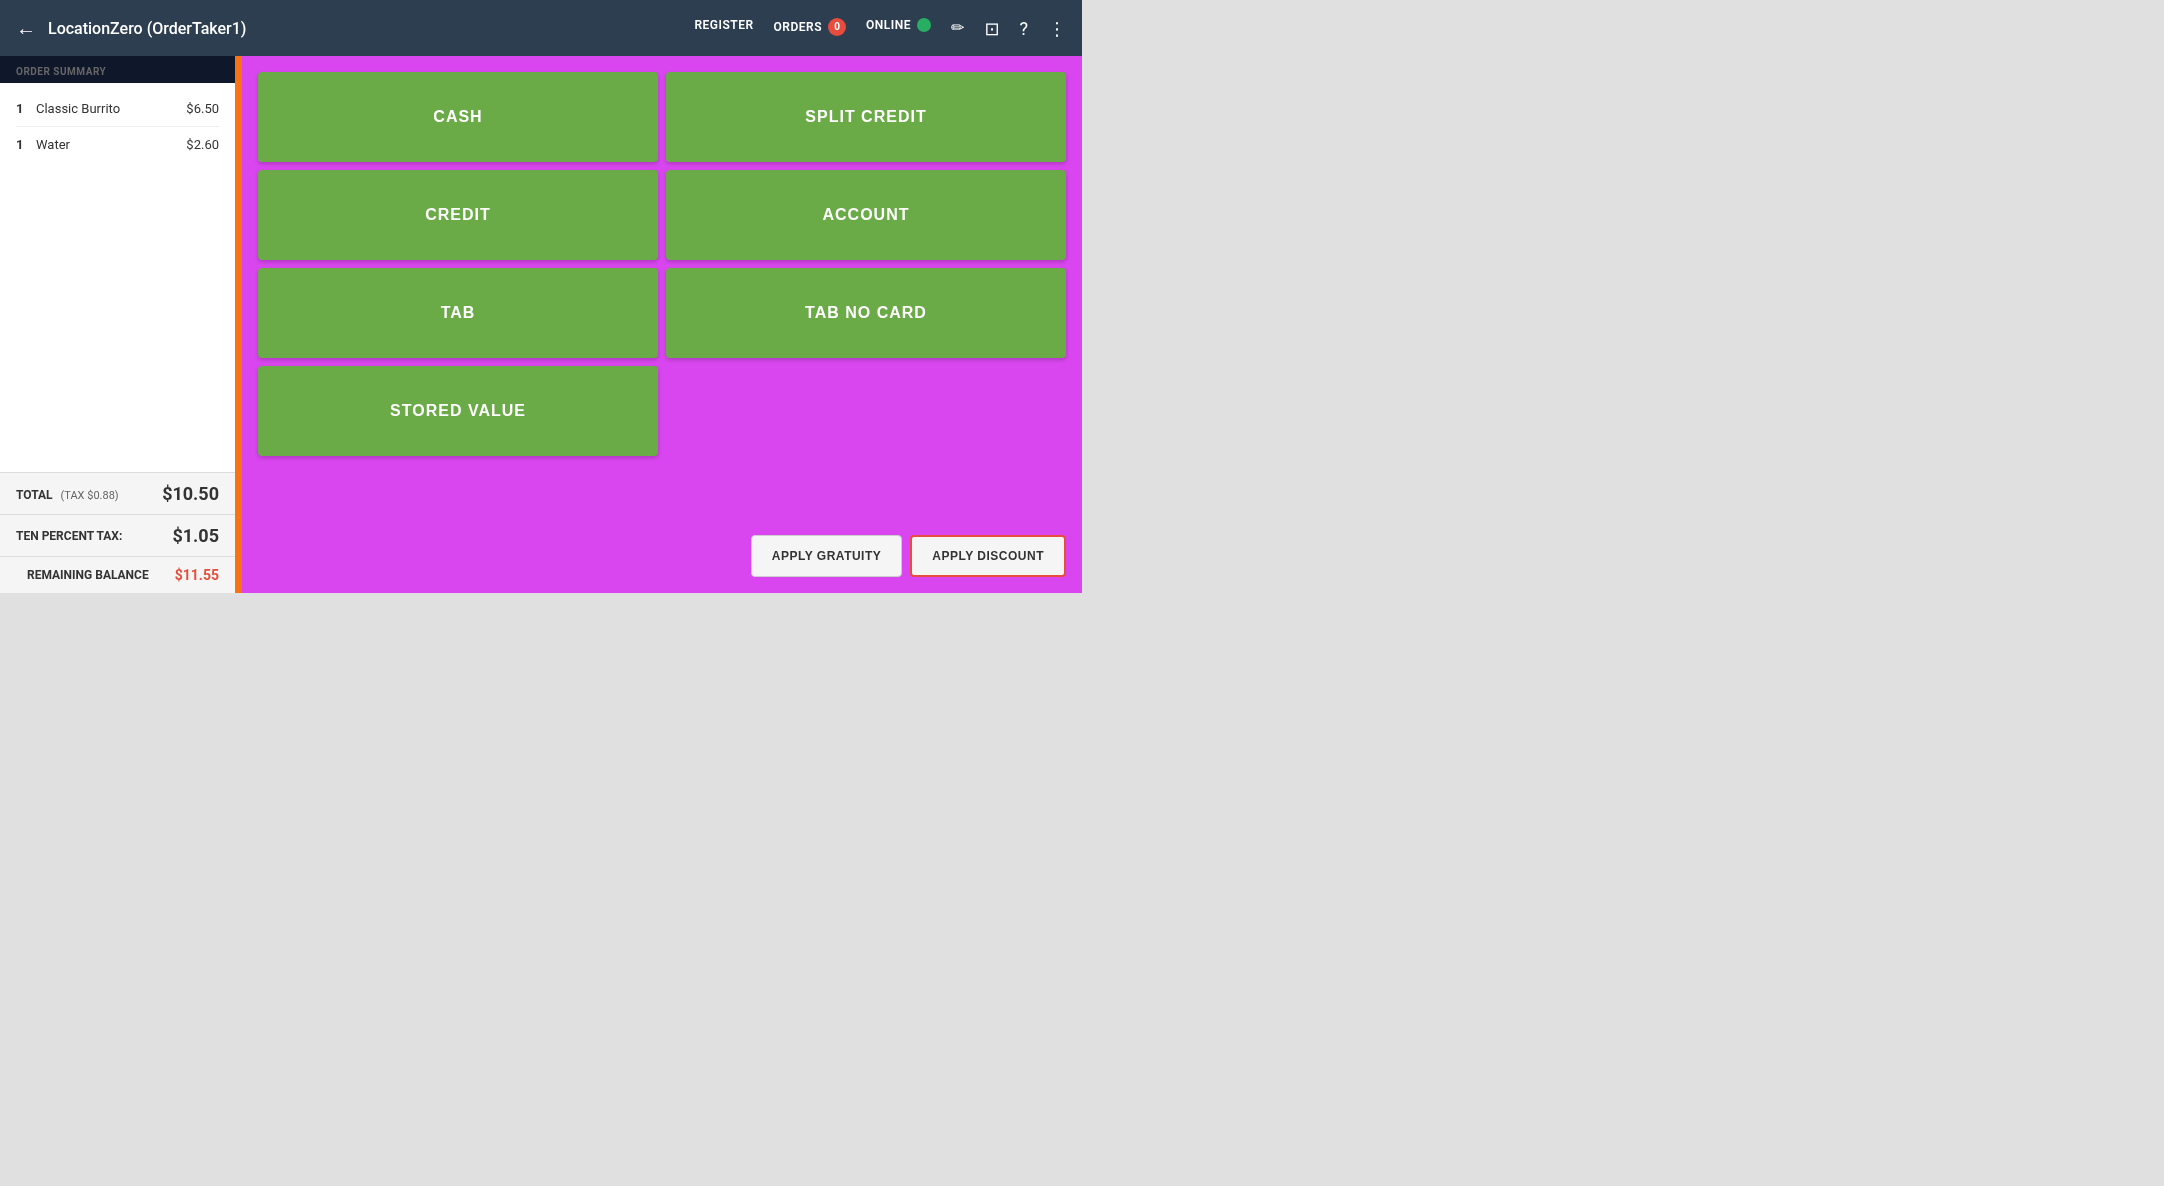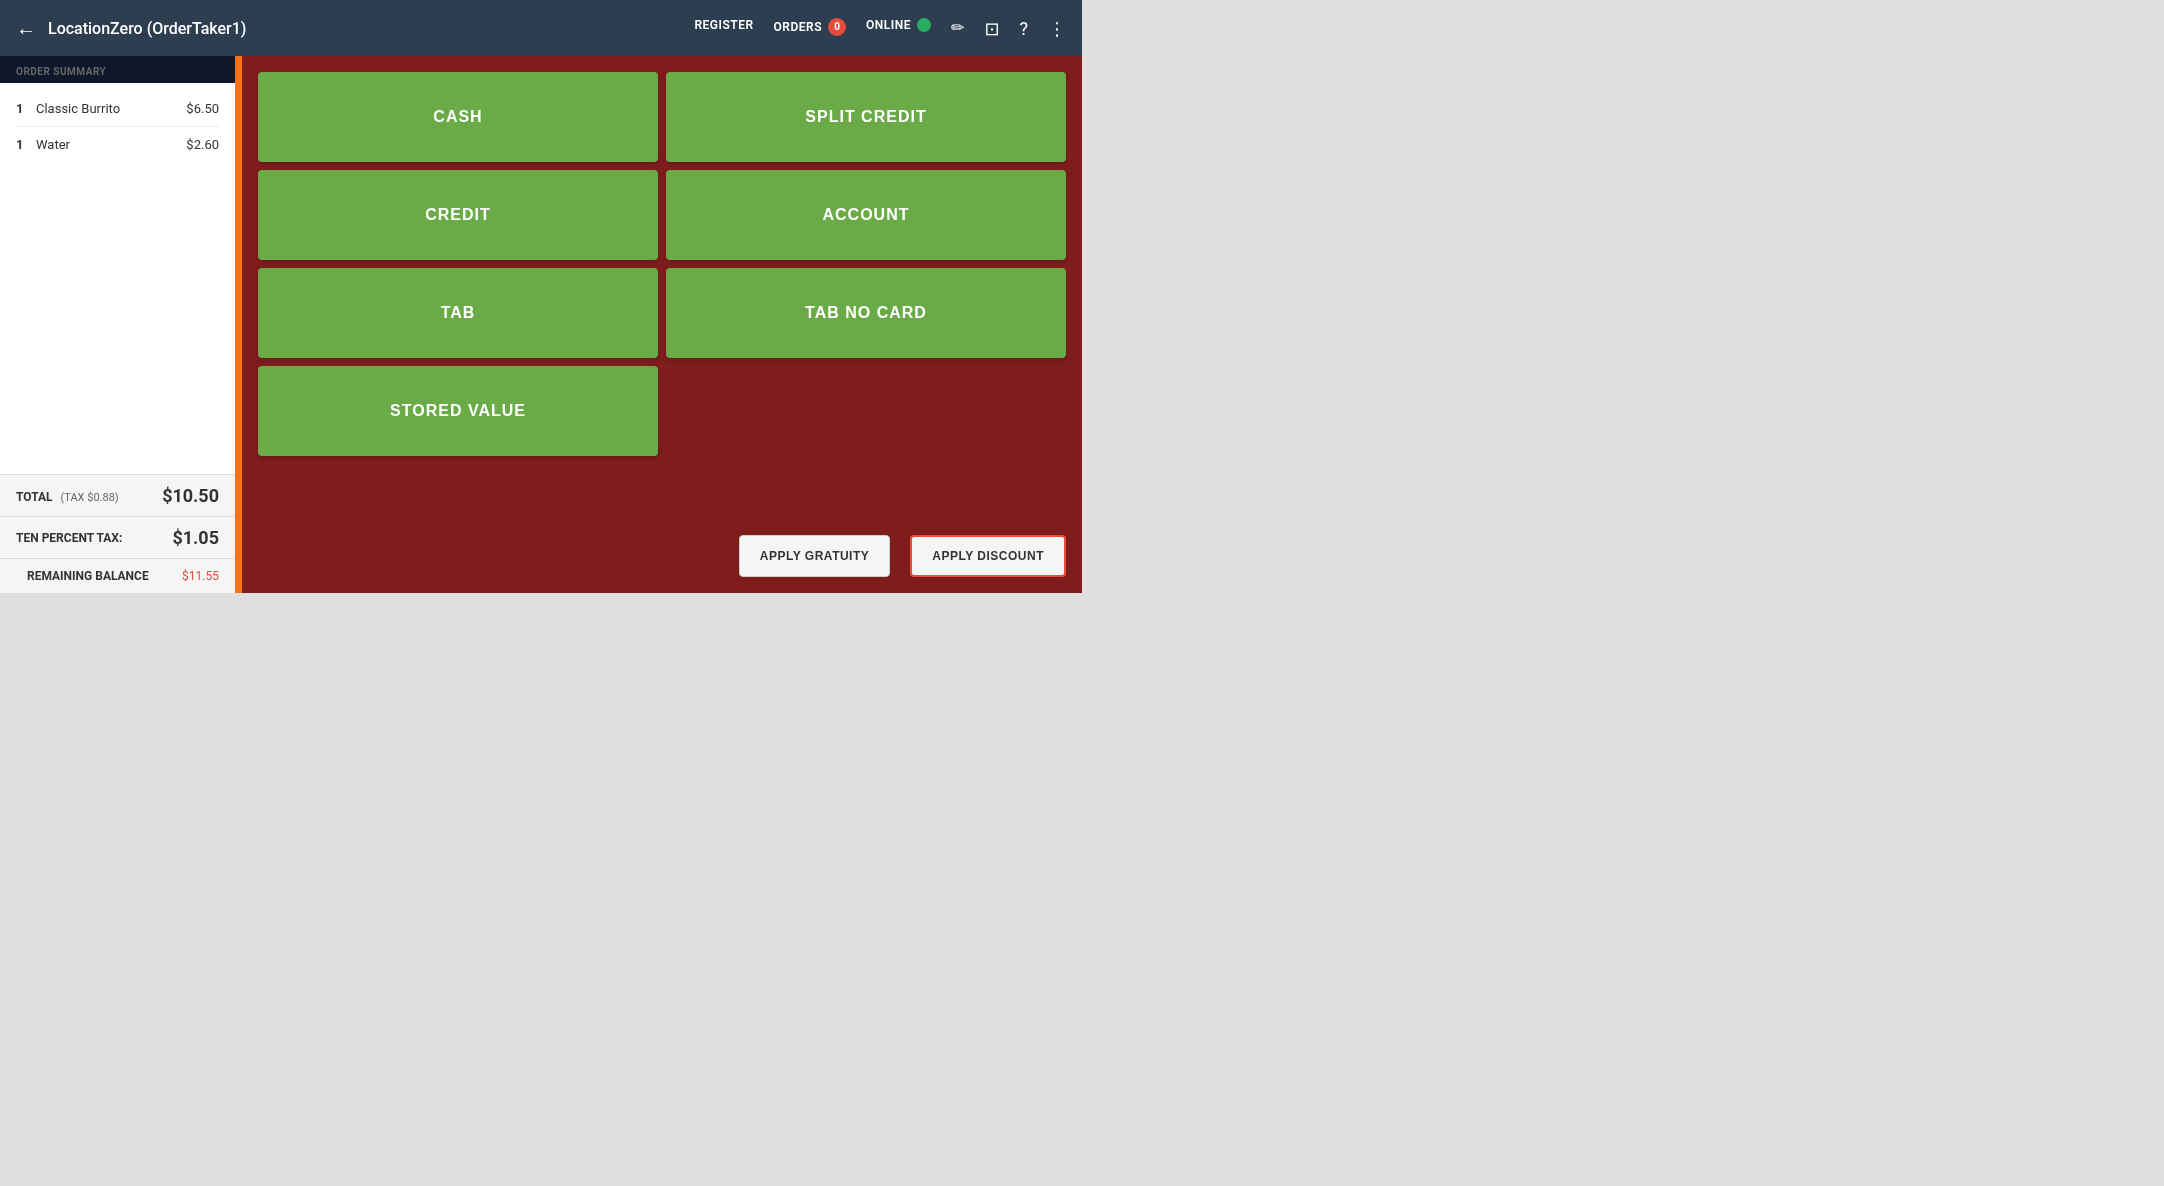--- a/index.html
+++ b/index.html
@@ -171,28 +171,28 @@
       color: #666;
       margin-left: 4px;
     }
     .total-amount {
       font-size: 18px;
       font-weight: 700;
       color: #333;
     }
     .balance-amount {
       color: #e74c3c;
-      font-size: 12px;
-      font-weight: 400;
+      font-size: 14px;
+      font-weight: 700;
     }
 
     
     .payment-panel {
       flex: 1;
-      background: #7f1d1d;
+      background: #d946ef;
       padding: 16px;
       display: flex;
       flex-direction: column;
       gap: 0;
     }
     .payment-buttons-grid {
       flex: 1;
       display: grid;
       grid-template-columns: 1fr 1fr;
       grid-template-rows: auto auto auto auto;
@@ -217,21 +217,21 @@
       text-transform: uppercase;
     }
     .payment-btn.stored-value {
       grid-column: 1 / 2;
     }
 
     
     .payment-bottom {
       display: flex;
       justify-content: flex-end;
-      gap: 20px;
+      gap: 8px;
       margin-top: 12px;
     }
     .action-btn {
       background: #f5f5f5;
       border: 1px solid #ccc;
       border-radius: 4px;
       font-size: 12px;
       font-weight: 600;
       letter-spacing: 0.5px;
       cursor: pointer;

